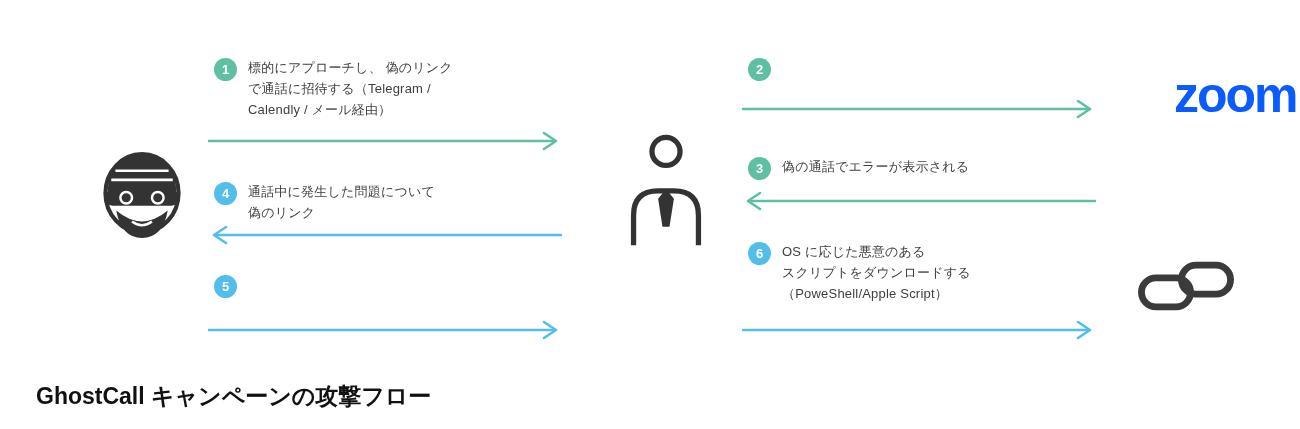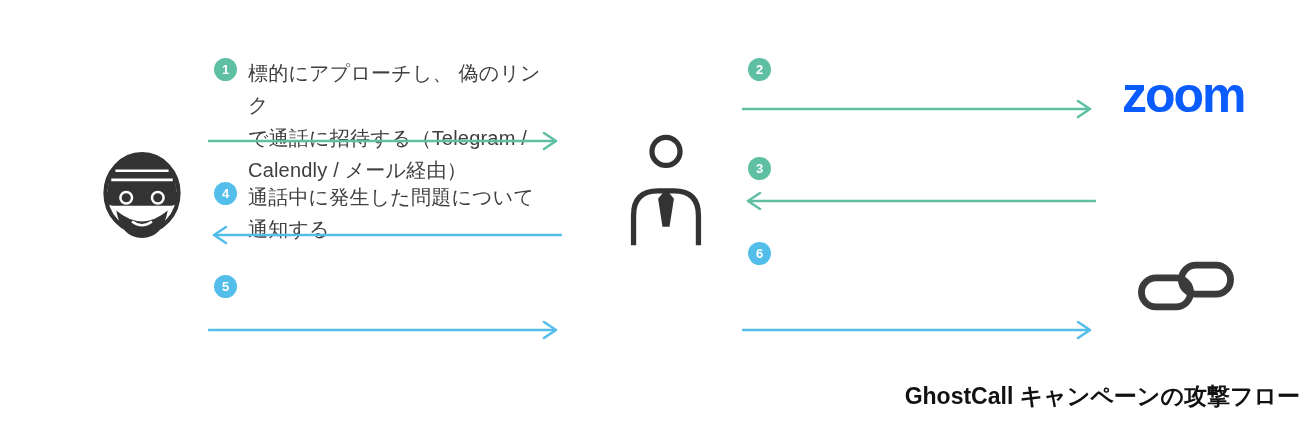--- a/index.html
+++ b/index.html
@@ -34,21 +34,21 @@
     display: flex;
     align-items: center;
     justify-content: center;
     margin-right: 11px;
     margin-top: 1px;
   }
   .badge.teal { background: var(--teal, #5FBFA3); }
   .badge.blue { background: var(--blue, #53BEE9); }
   .step-text {
     white-space: pre-line;
-    font-size: 20px;
+    font-size: 13px;
     line-height: 1.62;
     color: var(--text, #3F3F3F);
     letter-spacing: 0.2px;
   }
 
   
   .arrow { position: absolute; width: 354px; height: 22px; }
   .arrow.teal { color: var(--teal, #5FBFA3); }
   .arrow.blue { color: var(--blue, #53BEE9); }
   .arrow path {
@@ -57,38 +57,39 @@
     stroke-width: 2.6;
     stroke-linecap: round;
     stroke-linejoin: round;
   }
 
   
   .figure-icon svg { display: block; }
 
   .zoom-logo {
     position: absolute;
-    left: 1122px;
+    left: 1174px;
     top: 70px;
     font-size: 50px;
     font-weight: bold;
     letter-spacing: -2px;
     color: var(--zoom-blue, #0B5CFF);
     line-height: 1;
   }
 
   .caption {
     position: absolute;
     left: 0;
     right: 0;
     top: 381px;
-    text-align: right;
+    text-align: left;
     font-size: 23px;
     font-weight: bold;
     color: #111111;
+    padding-left: 36px;
   }
 </style>
 </head>
 <body>
 
 <div class="canvas">
 
   <div class="abs figure-icon" style="left:92px; top:140px;">
     <svg width="100" height="108" viewBox="0 0 120 130">
       <ellipse cx="60" cy="64" rx="44" ry="47" fill="#ffffff" stroke="#333333" stroke-width="5"></ellipse>
@@ -127,21 +128,21 @@
 Calendly / メール経由）</span>
   </div>
   <svg class="arrow teal" style="left:208px; top:130px;" viewBox="0 0 354 22">
     <path d="M1 11 H346"></path>
       <path d="M336 3 L348 11 L336 19"></path>
   </svg>
 
   <div class="step" style="left:214px; top:181px; width:336px;">
     <span class="badge blue">4</span>
     <span class="step-text">通話中に発生した問題について
-通知する</span>
+偽のリンク</span>
   </div>
   <svg class="arrow blue" style="left:208px; top:224px;" viewBox="0 0 354 22">
     <path d="M8 11 H353"></path>
       <path d="M18 3 L6 11 L18 19"></path>
   </svg>
 
   <div class="step" style="left:214px; top:274px; width:336px;">
     <span class="badge blue">5</span>
   </div>
   <svg class="arrow blue" style="left:208px; top:319px;" viewBox="0 0 354 22">
@@ -152,28 +153,32 @@
   <div class="step" style="left:748px; top:57px; width:320px;">
     <span class="badge teal">2</span>
   </div>
   <svg class="arrow teal" style="left:742px; top:98px;" viewBox="0 0 354 22">
     <path d="M1 11 H346"></path>
       <path d="M336 3 L348 11 L336 19"></path>
   </svg>
 
   <div class="step" style="left:748px; top:156px; width:330px;">
     <span class="badge teal">3</span>
+    <span class="step-text">偽の通話でエラーが表示される</span>
   </div>
   <svg class="arrow teal" style="left:742px; top:190px;" viewBox="0 0 354 22">
     <path d="M8 11 H353"></path>
       <path d="M18 3 L6 11 L18 19"></path>
   </svg>
 
   <div class="step" style="left:748px; top:241px; width:330px;">
     <span class="badge blue">6</span>
+    <span class="step-text">OS に応じた悪意のある
+スクリプトをダウンロードする
+（PoweShell/Apple Script）</span>
   </div>
   <svg class="arrow blue" style="left:742px; top:319px;" viewBox="0 0 354 22">
     <path d="M1 11 H346"></path>
       <path d="M336 3 L348 11 L336 19"></path>
   </svg>
 
   <div class="caption">GhostCall キャンペーンの攻撃フロー</div>
 
 </div>
 

